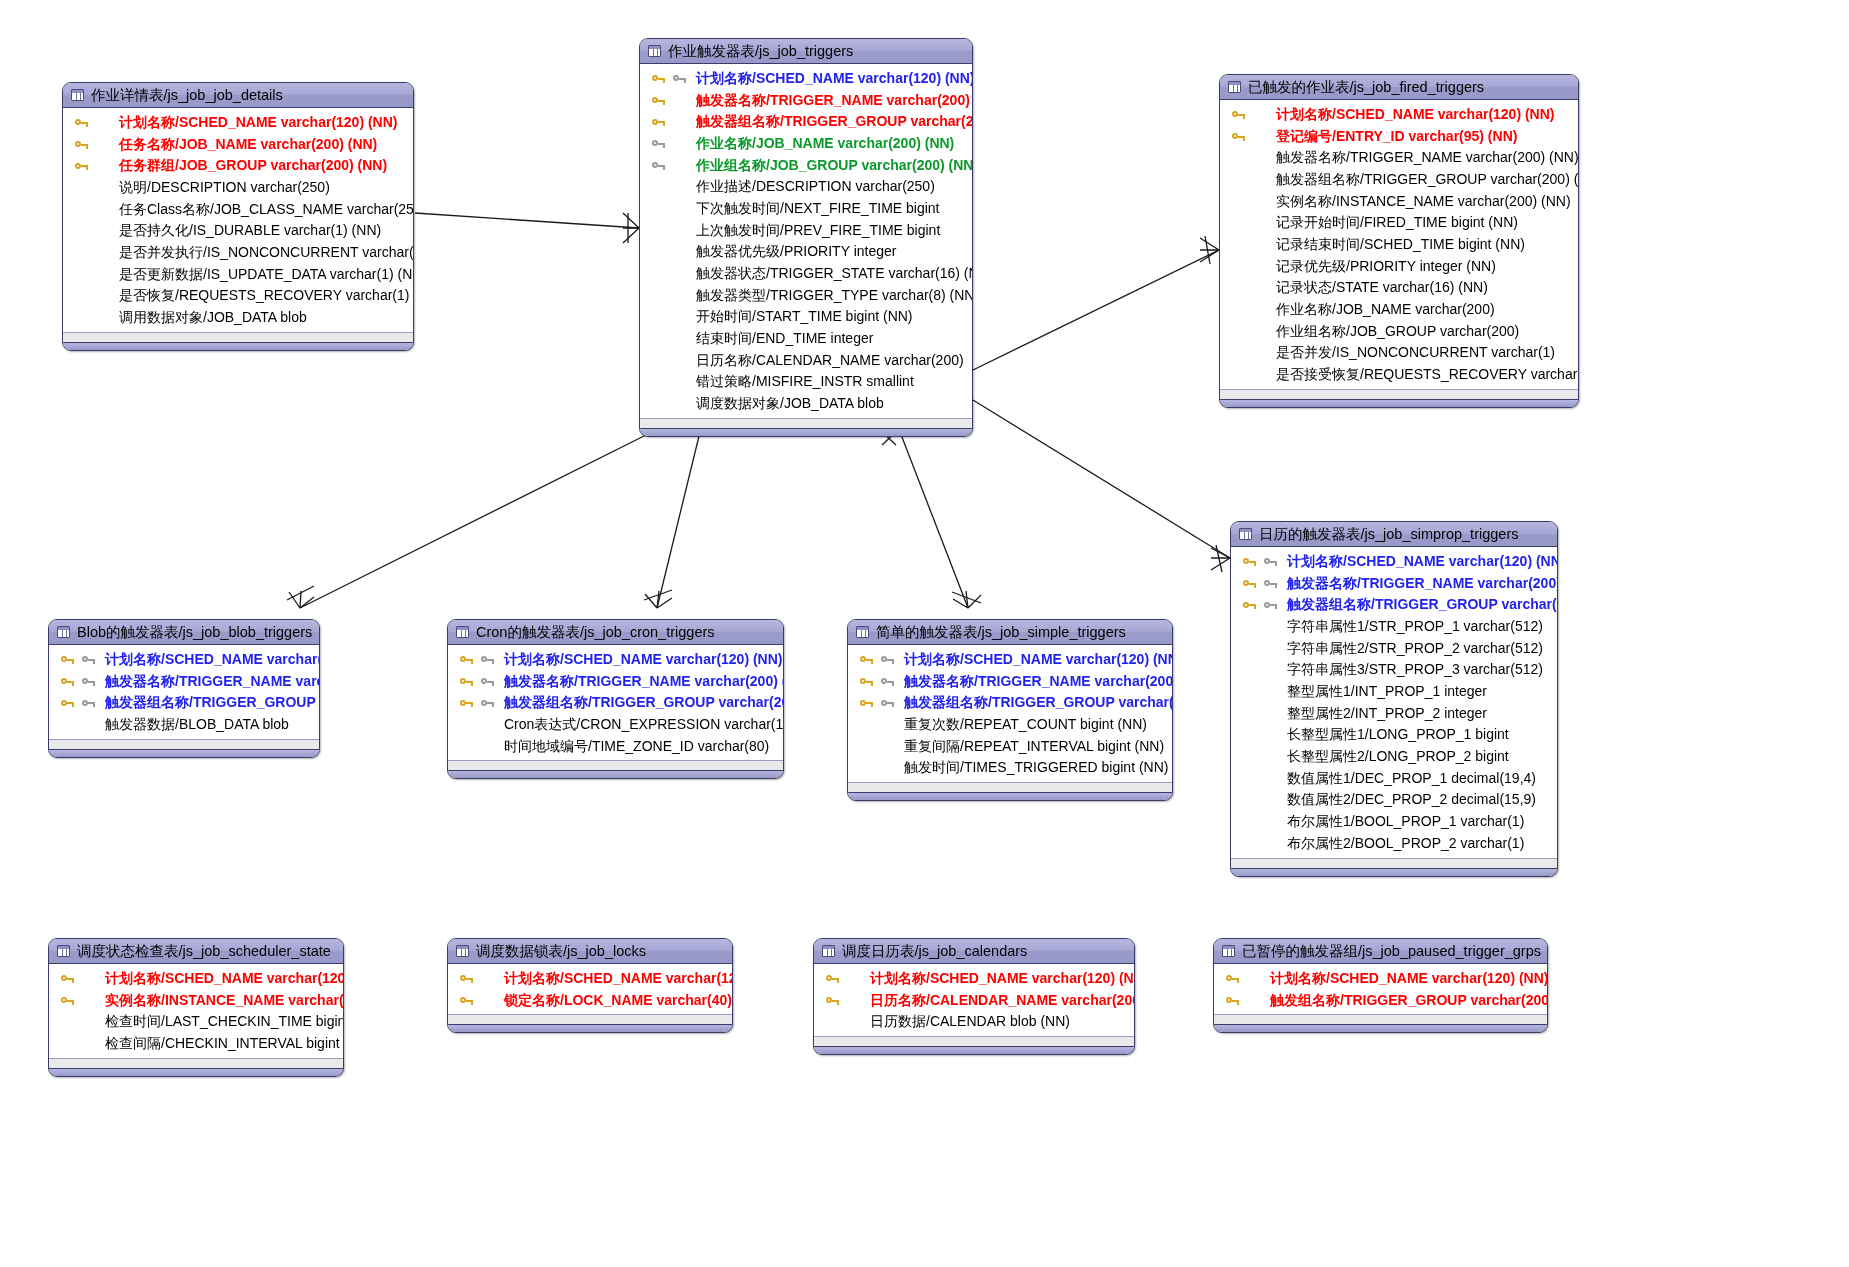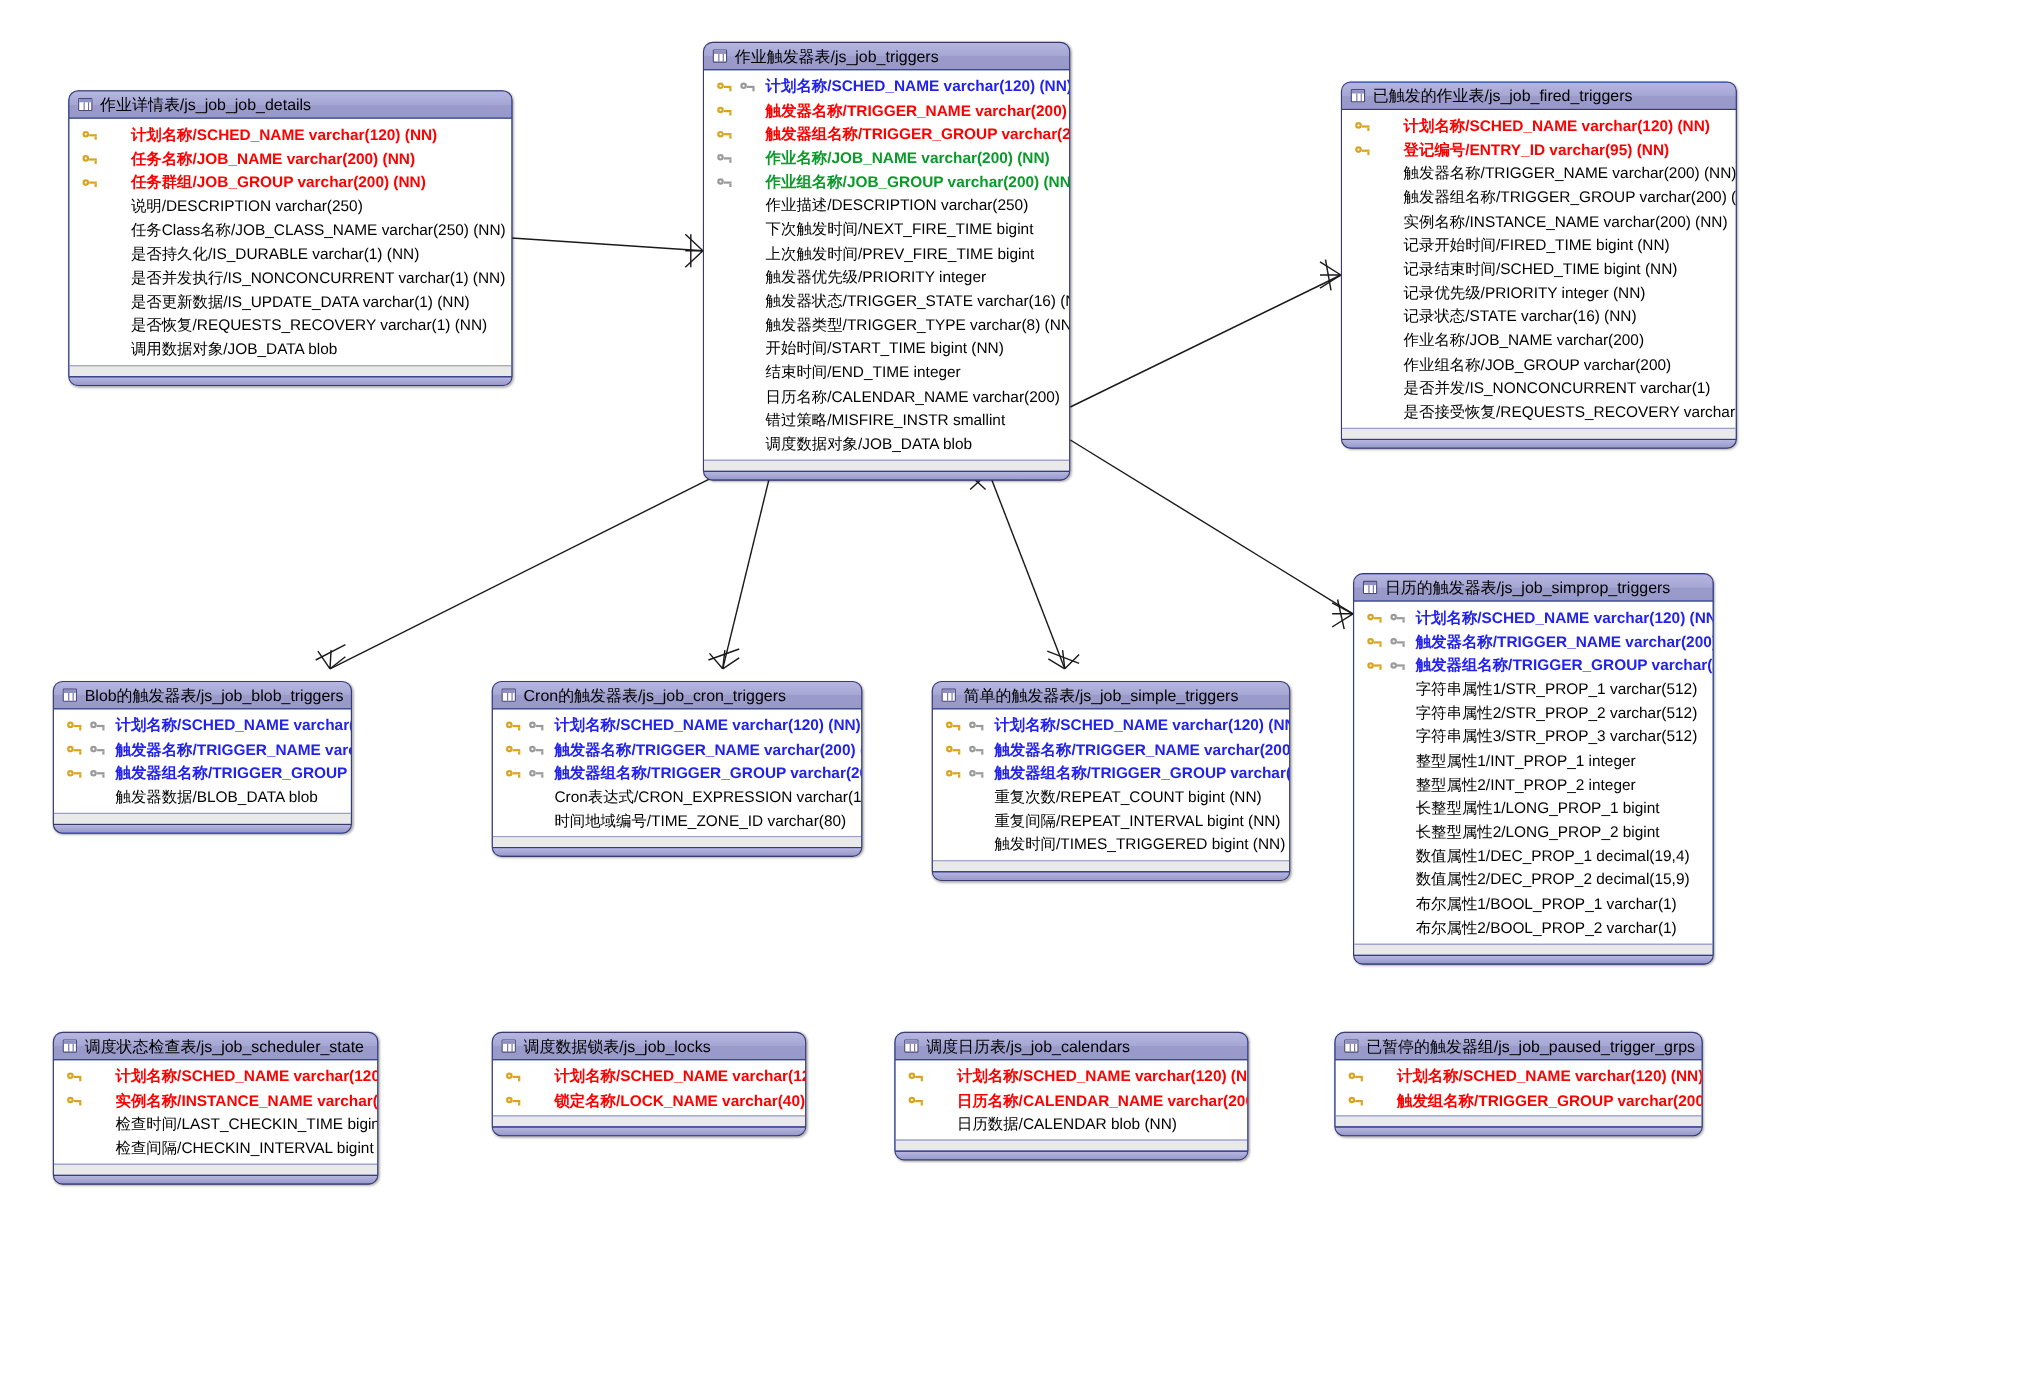--- a/index.html
+++ b/index.html
@@ -2,21 +2,21 @@
 <html><head>
 <meta charset="utf-8">
 <style>
   html,body{margin:0;padding:0;background:#ffffff;}
   body{font-family:"Liberation Sans","DejaVu Sans",sans-serif;}
   #canvas{position:relative;width:1849px;height:1267px;overflow:hidden;background:#fff;}
   svg.links{position:absolute;left:0;top:0;width:1849px;height:1267px;pointer-events:none;}
 
   .entity{
     position:absolute;
-    background:#1d4ed8;
+    background:#fef9c3;
     border:1px solid #3b3b6b;
     border-radius:9px 9px 9px 9px;
     box-shadow:1px 1px 2px rgba(0,0,0,0.30);
     box-sizing:border-box;
     overflow:hidden;
   }
   .ent-head{
     background:linear-gradient(to bottom,#b3b3dd 0%,#a3a3d2 45%,#9a9 acc 46%,#9494c8 100%);
     background:linear-gradient(to bottom,#b6b6e0 0%,#a6a6d4 50%,#9a9acb 51%,#9999c9 100%);
     border-bottom:1px solid #3b3b6b;
@@ -100,21 +100,21 @@
       <path d="M657,608 L645,594 M657,608 L659,591 M657,608 L672,598"></path>
       <line x1="644" y1="600" x2="672" y2="590"></line>
 
       <line x1="900" y1="432" x2="968" y2="608"></line>
       <path d="M968,608 L953,599 M968,608 L966,591 M968,608 L981,595"></path>
       <line x1="952" y1="592" x2="981" y2="603"></line>
 
       <path d="M882,432 L896,445 M896,432 L882,445"></path>
     </g>
   </svg>
-<div class="entity" style="left: 62px; top: 82px; width: 404px;">
+<div class="entity" style="left: 62px; top: 82px; width: 352px;">
       <div class="ent-head">
         <span class="tbl-icon"></span>
         <span>作业详情表/js_job_job_details</span>
       </div>
       <div class="ent-body">
         <div class="attr">
           <span class="keycell">
             <span class="kicon gold">
               <i></i>
               <b></b>

